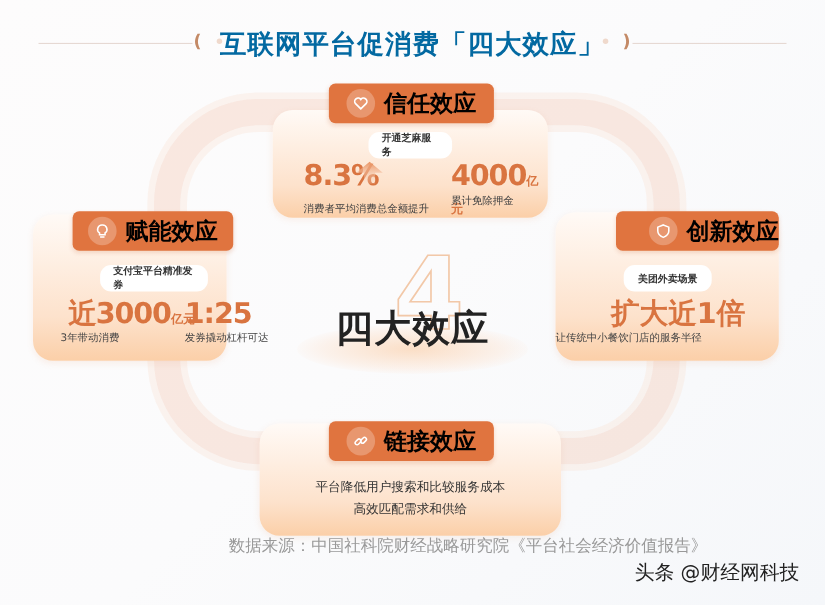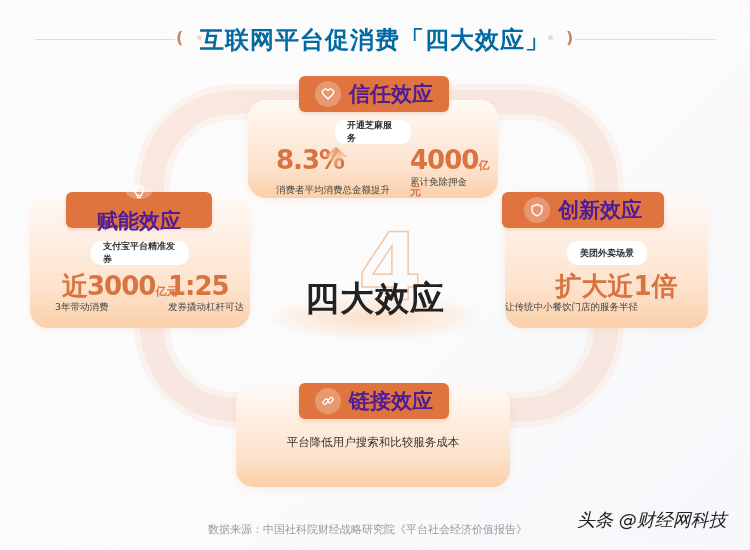--- a/index.html
+++ b/index.html
@@ -29,21 +29,21 @@
 
   
   .card {
     position: absolute; border-radius: 18px;
     background: linear-gradient(180deg, #fffaf6 0%, #fde2cc 70%, #fbcfa8 100%);
     box-shadow: 0 2px 6px rgba(230, 150, 100, 0.12);
   }
   .badge {
     position: absolute; height: 36px; border-radius: 6px;
     background: #e0743f; display: flex; align-items: center; justify-content: center; gap: 8px;
-    color: #4c1d95; font-weight: bold; font-size: 21px;
+    color: #000000; font-weight: bold; font-size: 21px;
     box-shadow: 0 2px 4px rgba(200, 100, 50, 0.2);
   }
   .badge .ic {
     width: 26px; height: 26px; border-radius: 50%; background: rgba(255,255,255,0.25);
     display: flex; align-items: center; justify-content: center;
   }
   .pill {
     position: absolute; height: 20px; border-radius: 10px; background: #fff;
     font-size: 9px; font-weight: bold; color: #333; display: flex; align-items: center; justify-content: center;
     padding: 12px 12px;
@@ -57,22 +57,22 @@
     -webkit-text-stroke: 1.5px #f2c8a8; line-height: 1; font-family: "DejaVu Sans", sans-serif;
   }
   .center-glow {
     position: absolute; left: 270px; top: 295px; width: 210px; height: 45px; border-radius: 50%;
     background: radial-gradient(ellipse at center, rgba(251, 210, 175, 0.7) 0%, rgba(252, 228, 210, 0.4) 55%, rgba(255,255,255,0) 75%);
   }
   .center-title {
     position: absolute; left: 0; width: 750px; top: 276px; text-align: center;
     font-size: 34px; font-weight: bold; color: #222; letter-spacing: 1px;
   }
-  .footer-src { position: absolute; left: 208px; top: 522px; font-size: 11px; color: #999; }
-  .footer-wm { position: absolute; left: 577px; top: 508px; font-size: 18px; color: #222; font-style: italic; }
+  .footer-src { position: absolute; left: 208px; top: 487px; font-size: 15px; color: #999; }
+  .footer-wm { position: absolute; left: 577px; top: 508px; font-size: 18px; color: #222; }
 </style>
 </head>
 <body>
 
 <div class="title-line" style="left:35px;width:140px;"></div>
 <div class="title-line" style="left:575px;width:140px;"></div>
 <span class="title-paren" style="left:176px;">(</span>
 <span class="title-dot" style="left:197px;"></span>
 <span class="title-dot" style="left:548px;"></span>
 <span class="title-paren" style="left:566px;">)</span>
@@ -106,56 +106,57 @@
 </div>
 <div class="badge" style="left:299px;top:76px;width:150px;">
   <span class="ic">
     <svg width="14" height="14" viewBox="0 0 14 14">
         <path d="M7 12 L2 7 A2.6 2.6 0 0 1 7 3.5 A2.6 2.6 0 0 1 12 7 Z" fill="none" stroke="#fff" stroke-width="1.5"></path>
       </svg>
   </span>
   <span>信任效应</span>
 </div>
 
-<div class="card" style="left:30px;top:195px;width:220px;height:133px;">
+<div class="card" style="left:30px;top:195px;width:176px;height:133px;">
   <div class="pill" style="left:61px;top:46px;width:98px;">支付宝平台精准发券</div>
   <div class="big-num" style="left:32px;top:78px;">
     <span>近3000</span><span class="unit">亿元</span>
   </div>
   <div class="sub" style="left:25px;top:106px;">3年带动消费</div>
   <div class="big-num" style="left:138px;top:78px;">
     <span>1:25</span>
   </div>
   <div class="sub" style="left:138px;top:106px;">发券撬动杠杆可达</div>
 </div>
-<div class="badge" style="left:66px;top:192px;width:146px;flex-direction:column;">
+<div class="badge" style="left:66px;top:192px;width:146px;">
   <span class="ic">
     <svg width="14" height="14" viewBox="0 0 14 14">
         <path d="M7 1.5 A4 4 0 0 1 9.5 8.8 L9.5 10.5 L4.5 10.5 L4.5 8.8 A4 4 0 0 1 7 1.5 Z M5 12.5 L9 12.5" fill="none" stroke="#fff" stroke-width="1.4"></path>
       </svg>
   </span>
   <span>赋能效应</span>
 </div>
 
 <div class="card" style="left:505px;top:193px;width:203px;height:135px;">
   <div class="pill" style="left:62px;top:48px;width:80px;">美团外卖场景</div>
   <div class="big-num" style="left:0;width:203px;text-align:center;top:80px;letter-spacing:0;padding-left:20px;">扩大近1倍</div>
   <div class="sub" style="left:0;width:203px;text-align:left;top:108px;">让传统中小餐饮门店的服务半径</div>
 </div>
-<div class="badge" style="left:502px;top:192px;width:162px;">
+<div class="badge" style="left:560px;top:192px;width:148px;justify-content:flex-end;">
   <span class="ic">
     <svg width="14" height="14" viewBox="0 0 14 14">
         <path d="M7 1.5 L12 3.5 L12 7 C12 10 9.5 11.8 7 12.8 C4.5 11.8 2 10 2 7 L2 3.5 Z" fill="none" stroke="#fff" stroke-width="1.4"></path>
       </svg>
   </span>
   <span>创新效应</span>
 </div>
 
 <div class="card" style="left:236px;top:385px;width:274px;height:102px;">
   <div class="sub" style="left:0;width:274px;text-align:center;top:50px;font-size:11.5px;color:#333;">平台降低用户搜索和比较服务成本</div>
+  <div class="sub" style="left:0;width:274px;text-align:center;top:70px;font-size:11.5px;color:#333;">高效匹配需求和供给</div>
 </div>
 <div class="badge" style="left:299px;top:383px;width:150px;">
   <span class="ic">
     <svg width="14" height="14" viewBox="0 0 14 14">
         <g fill="none" stroke="#fff" stroke-width="1.4">
           <rect x="1.5" y="6" width="6" height="3.5" rx="1.75" transform="rotate(-45 4.5 7.75)"></rect>
           <rect x="6.5" y="4.5" width="6" height="3.5" rx="1.75" transform="rotate(-45 9.5 6.25)"></rect>
         </g>
       </svg>
   </span>

